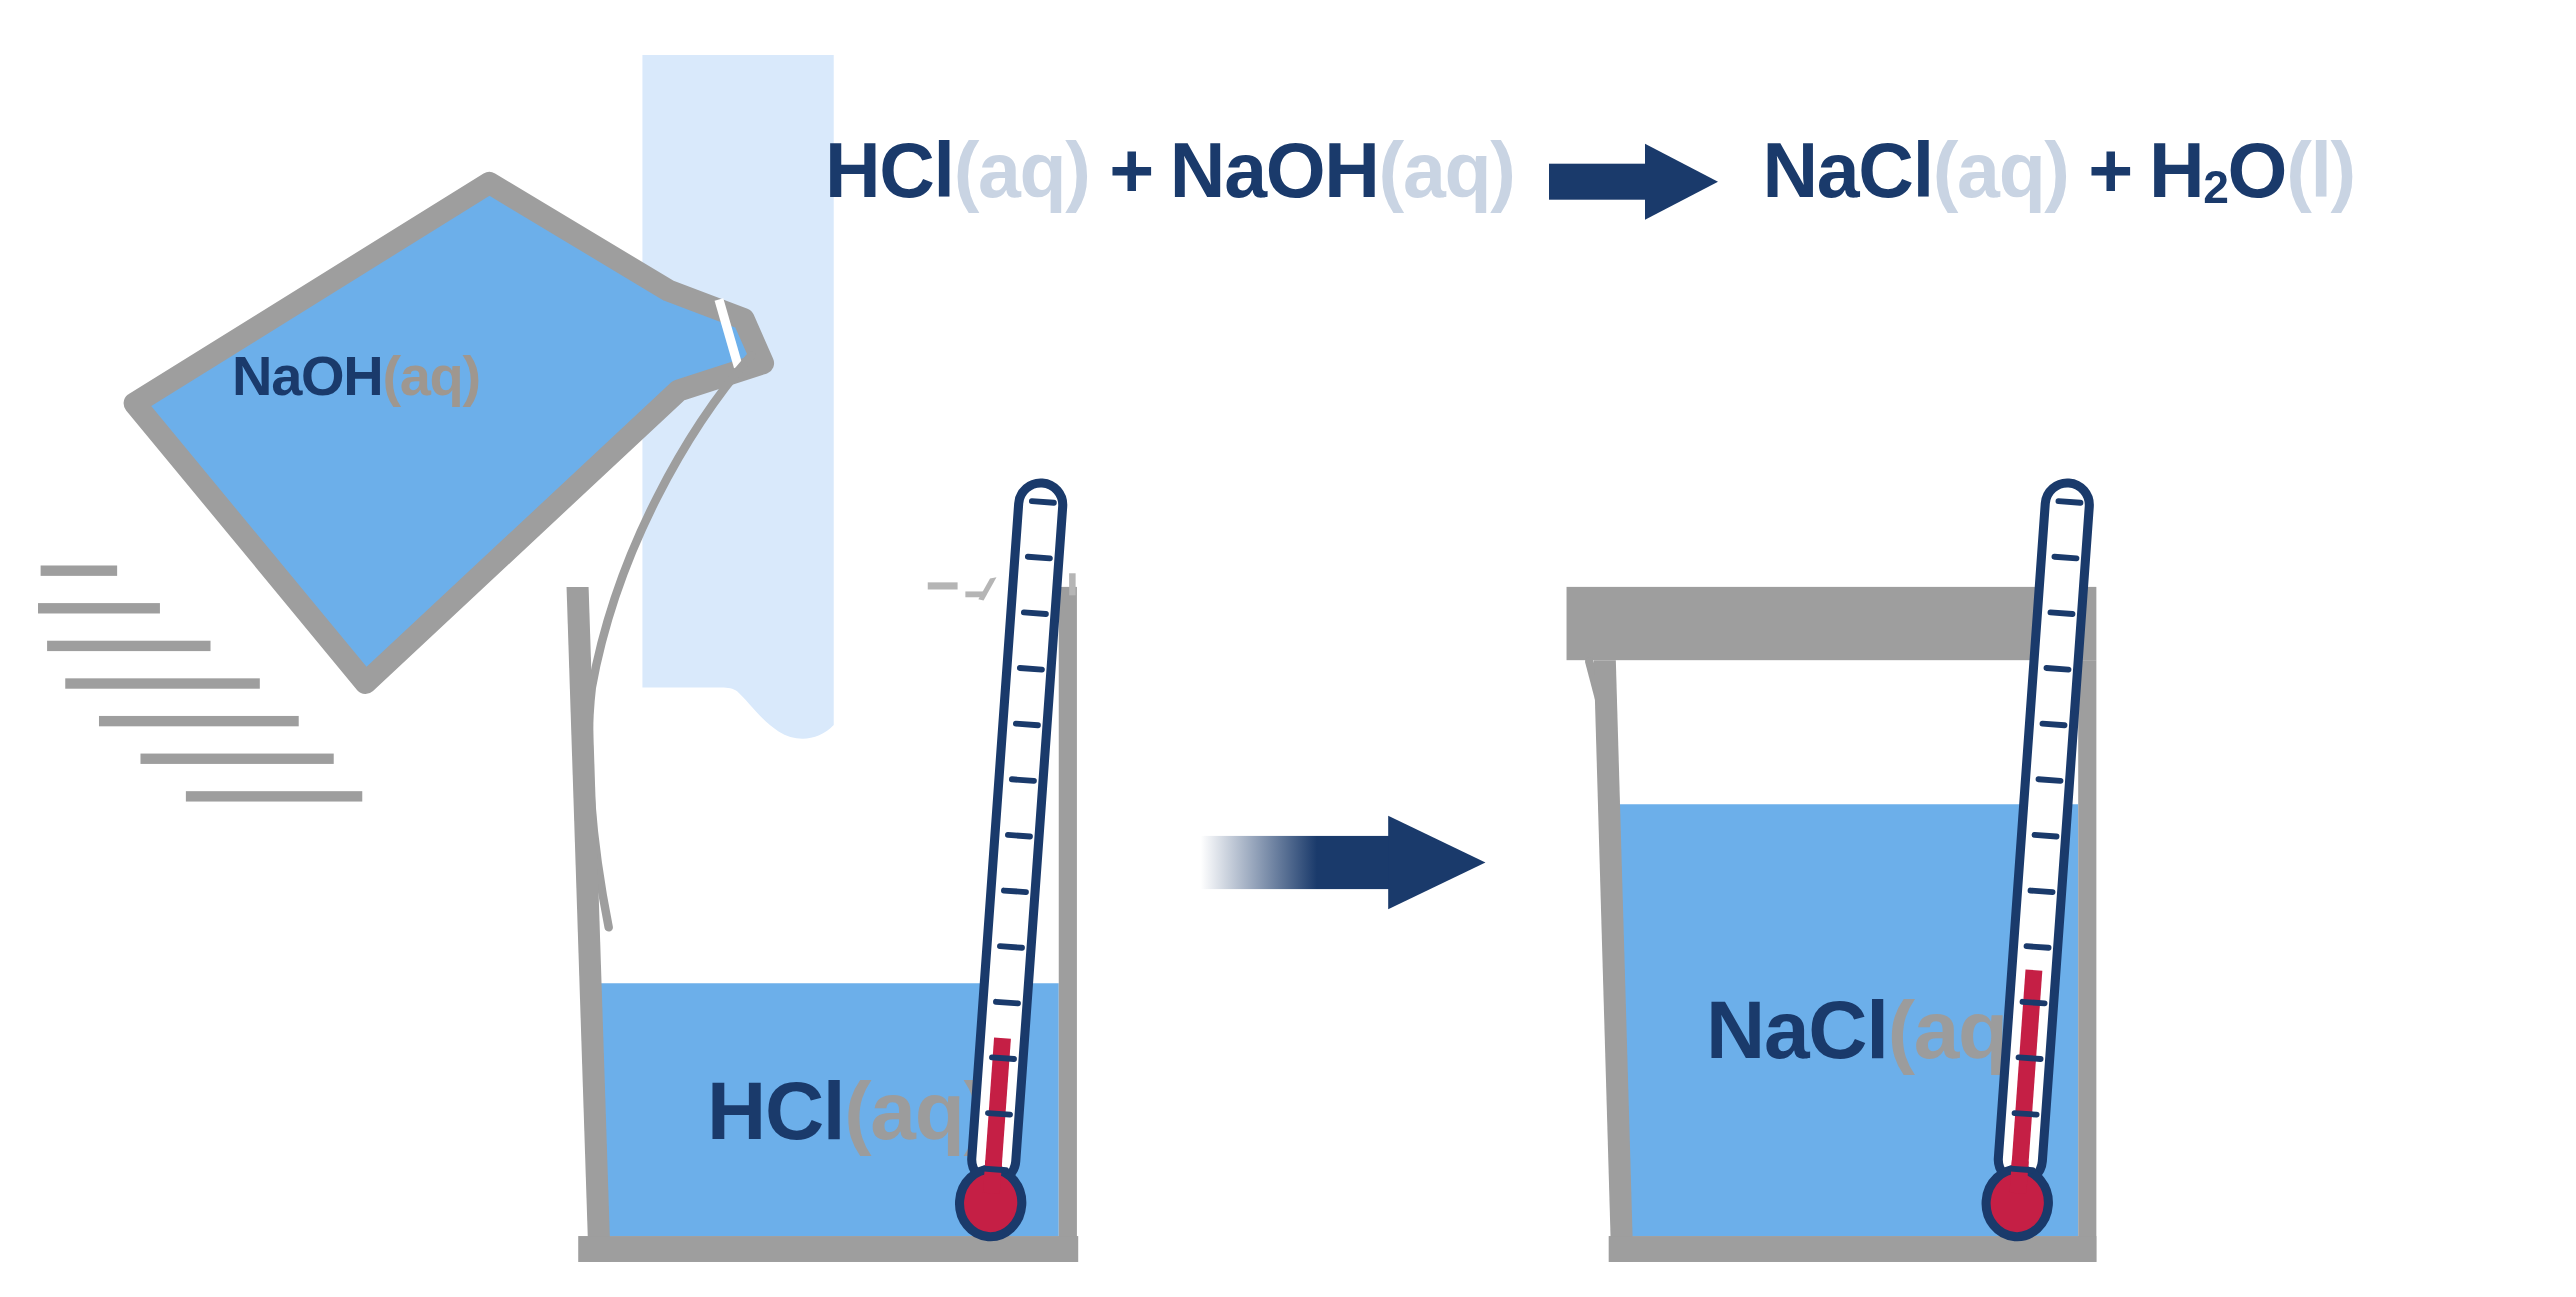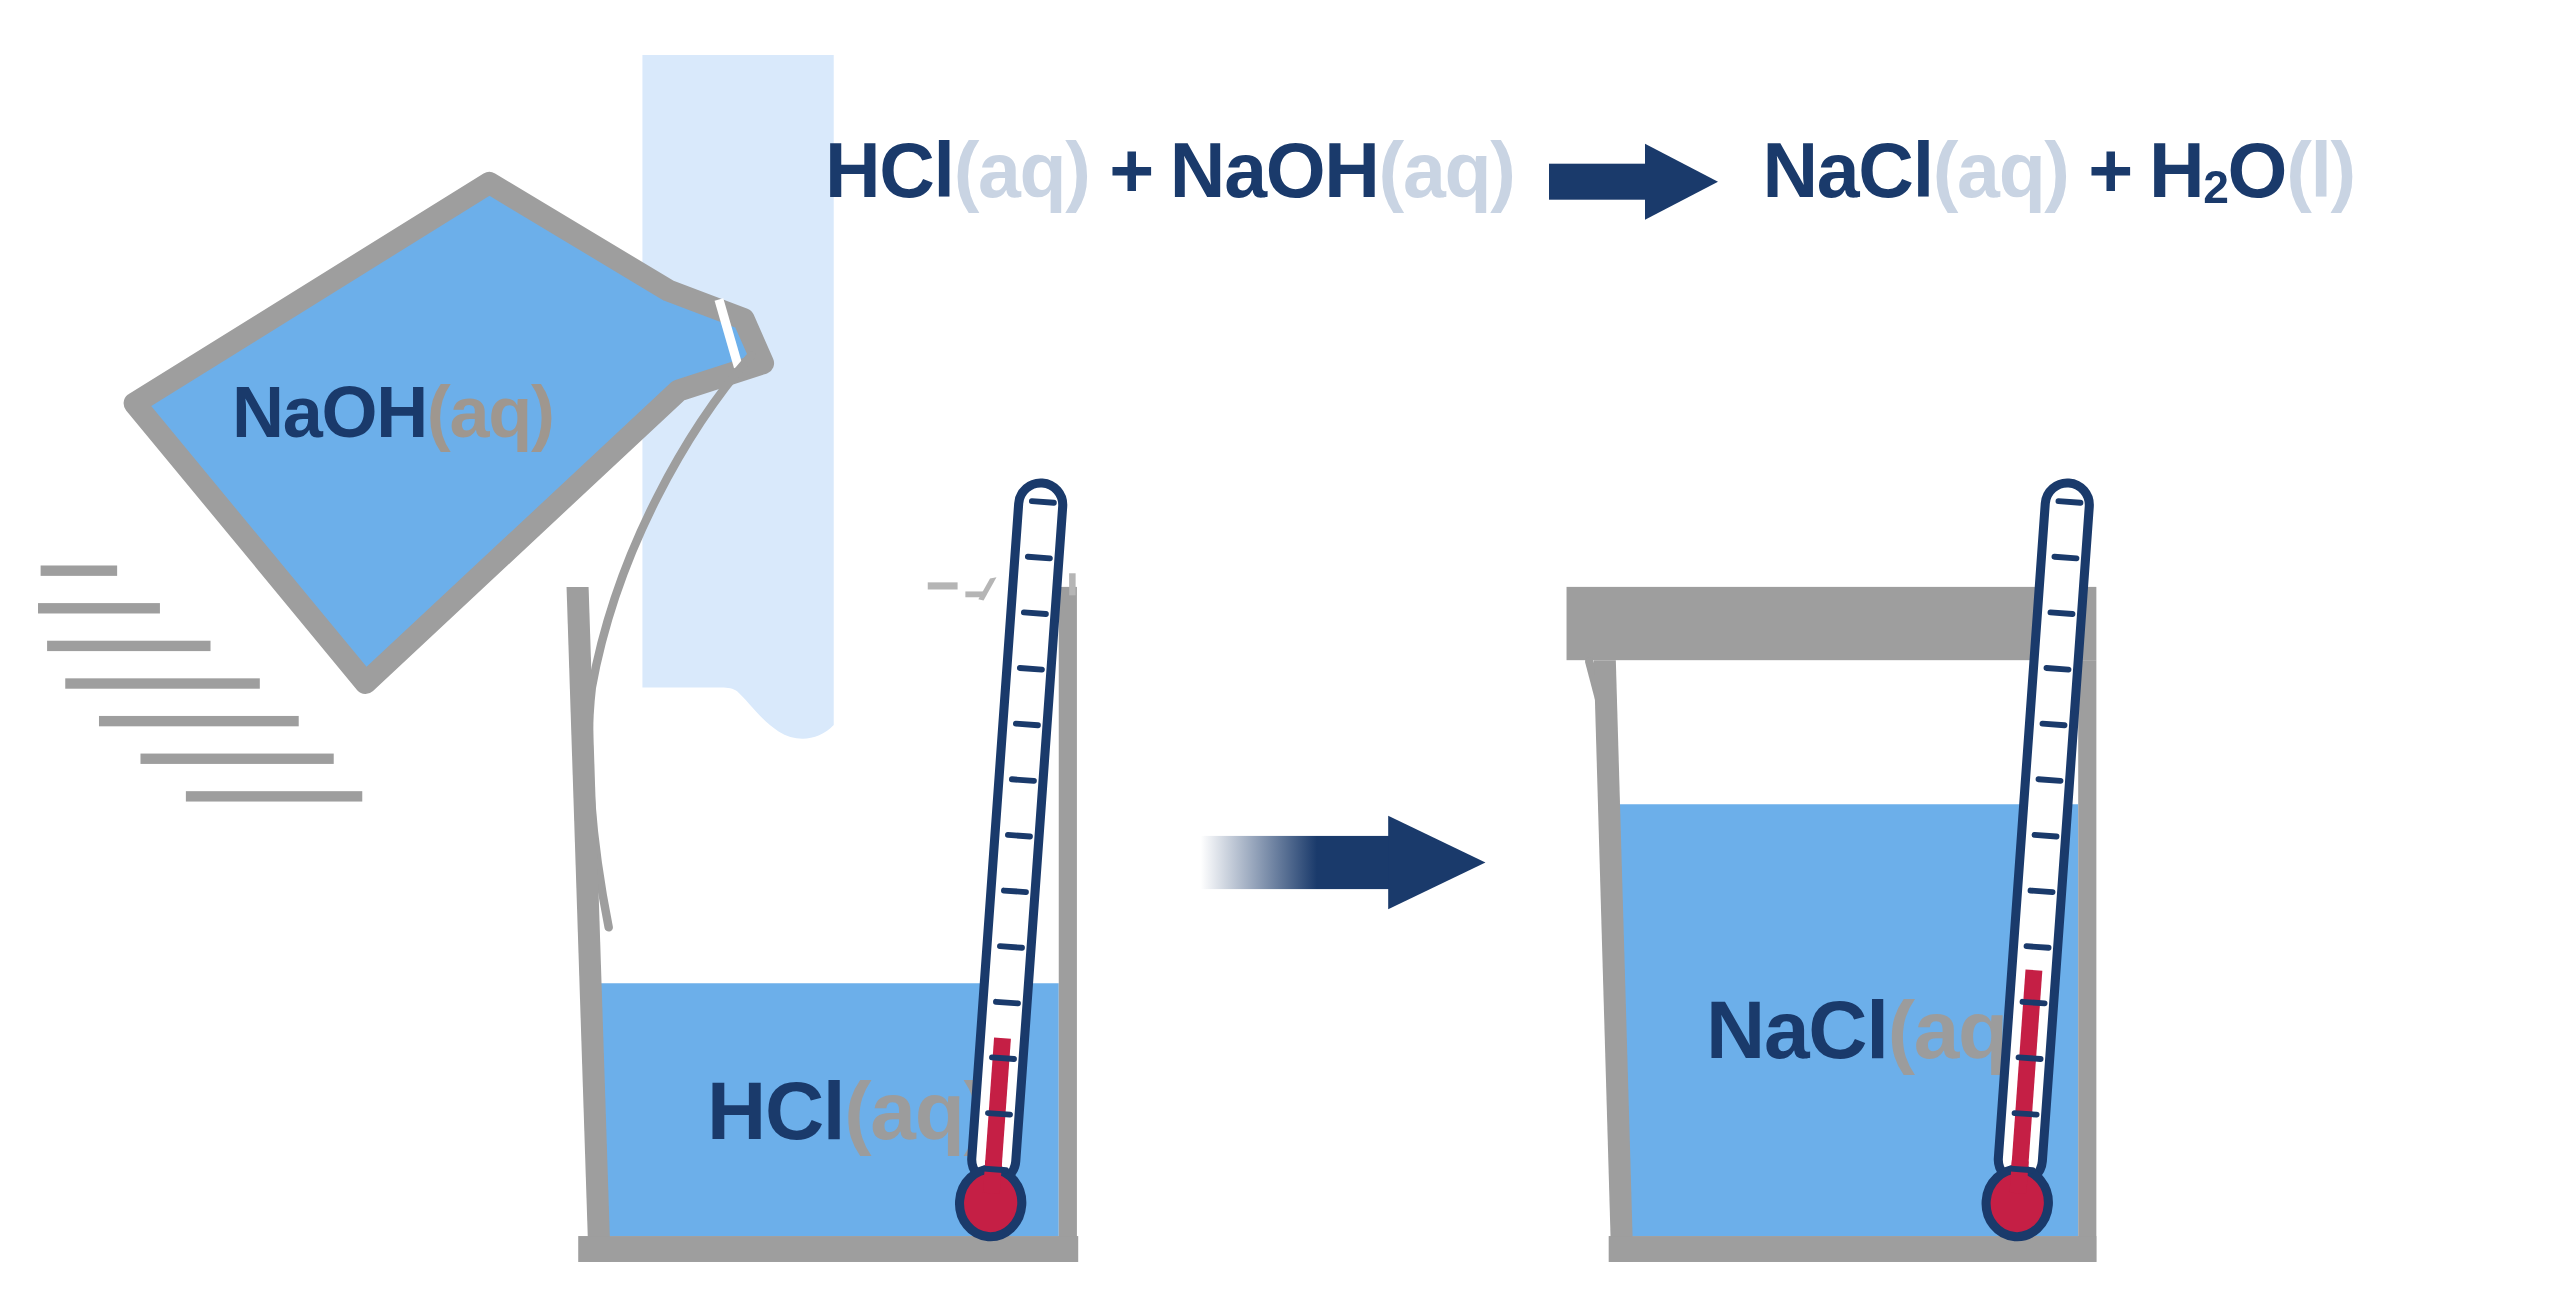--- a/index.html
+++ b/index.html
@@ -21,21 +21,21 @@
   .artifact{fill:var(--artifact-gray);}
   .tube{fill:#fff;stroke:var(--navy);stroke-width:14;}
   .redcol{fill:var(--thermo-red);}
   .bulb{fill:var(--thermo-red);stroke:var(--navy);stroke-width:14;}
   .tick{stroke:var(--navy);stroke-width:9;stroke-linecap:round;}
 
   .overlay{position:absolute;left:0;top:0;width:100%;height:100%;}
   .vessel-label{position:absolute;font-weight:bold;font-size:82px;letter-spacing:-1.3px;
                 line-height:1;color:var(--navy);white-space:nowrap;}
   .vessel-label .state{color:var(--vessel-state-color);}
-  #flask-label{left:232px;top:376px;font-size:72px;}
+  #flask-label{left:232px;top:348px;font-size:56px;}
   #flask-label .state{color:var(--flask-state-color);}
   #hcl-label{left:707px;top:1070px;}
   #nacl-label{left:1706px;top:989px;}
 
   #equation{position:absolute;left:825px;top:132px;font-size:77px;font-weight:bold;
             line-height:1;letter-spacing:-1.3px;color:var(--navy);display:flex;
             align-items:flex-start;white-space:nowrap;}
   .seg-state{color:var(--equation-state-color);}
   .seg-plus{margin:0 17px 0 19.5px;}
   .seg-subscript{font-size:0.6em;transform:translateY(32px);}

